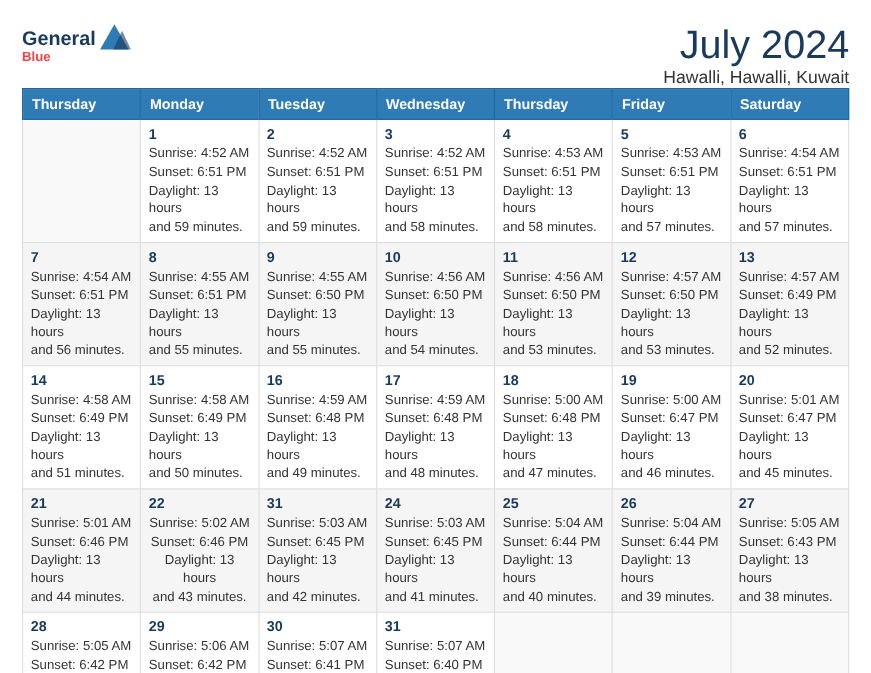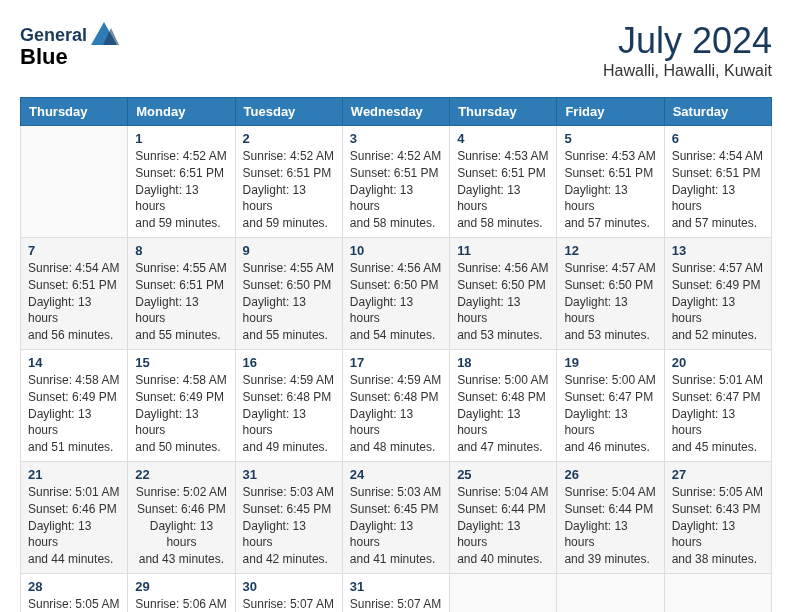--- a/index.html
+++ b/index.html
@@ -7,35 +7,35 @@
       font-family: Arial, sans-serif;
       background: #fff;
       width: 792px;
       min-height: 612px;
       padding: 20px;
     }
     .header {
       display: flex;
       justify-content: space-between;
       align-items: flex-start;
-      margin-bottom: 17px;
+      margin-bottom: 0;
     }
     .logo {
       display: flex;
       align-items: center;
     }
     .logo-text-general {
       font-size: 18px;
       font-weight: bold;
       color: #1a3a5c;
     }
     .logo-text-blue {
-      font-size: 22px;
+      font-size: 12px;
       font-weight: bold;
-      color: #000000;
+      color: #ef4444;
       text-align: center;
     }
     .logo-icon {
       width: 30px;
       height: 30px;
       margin-left: 2px;
     }
     .title-section {
       text-align: right;
     }

